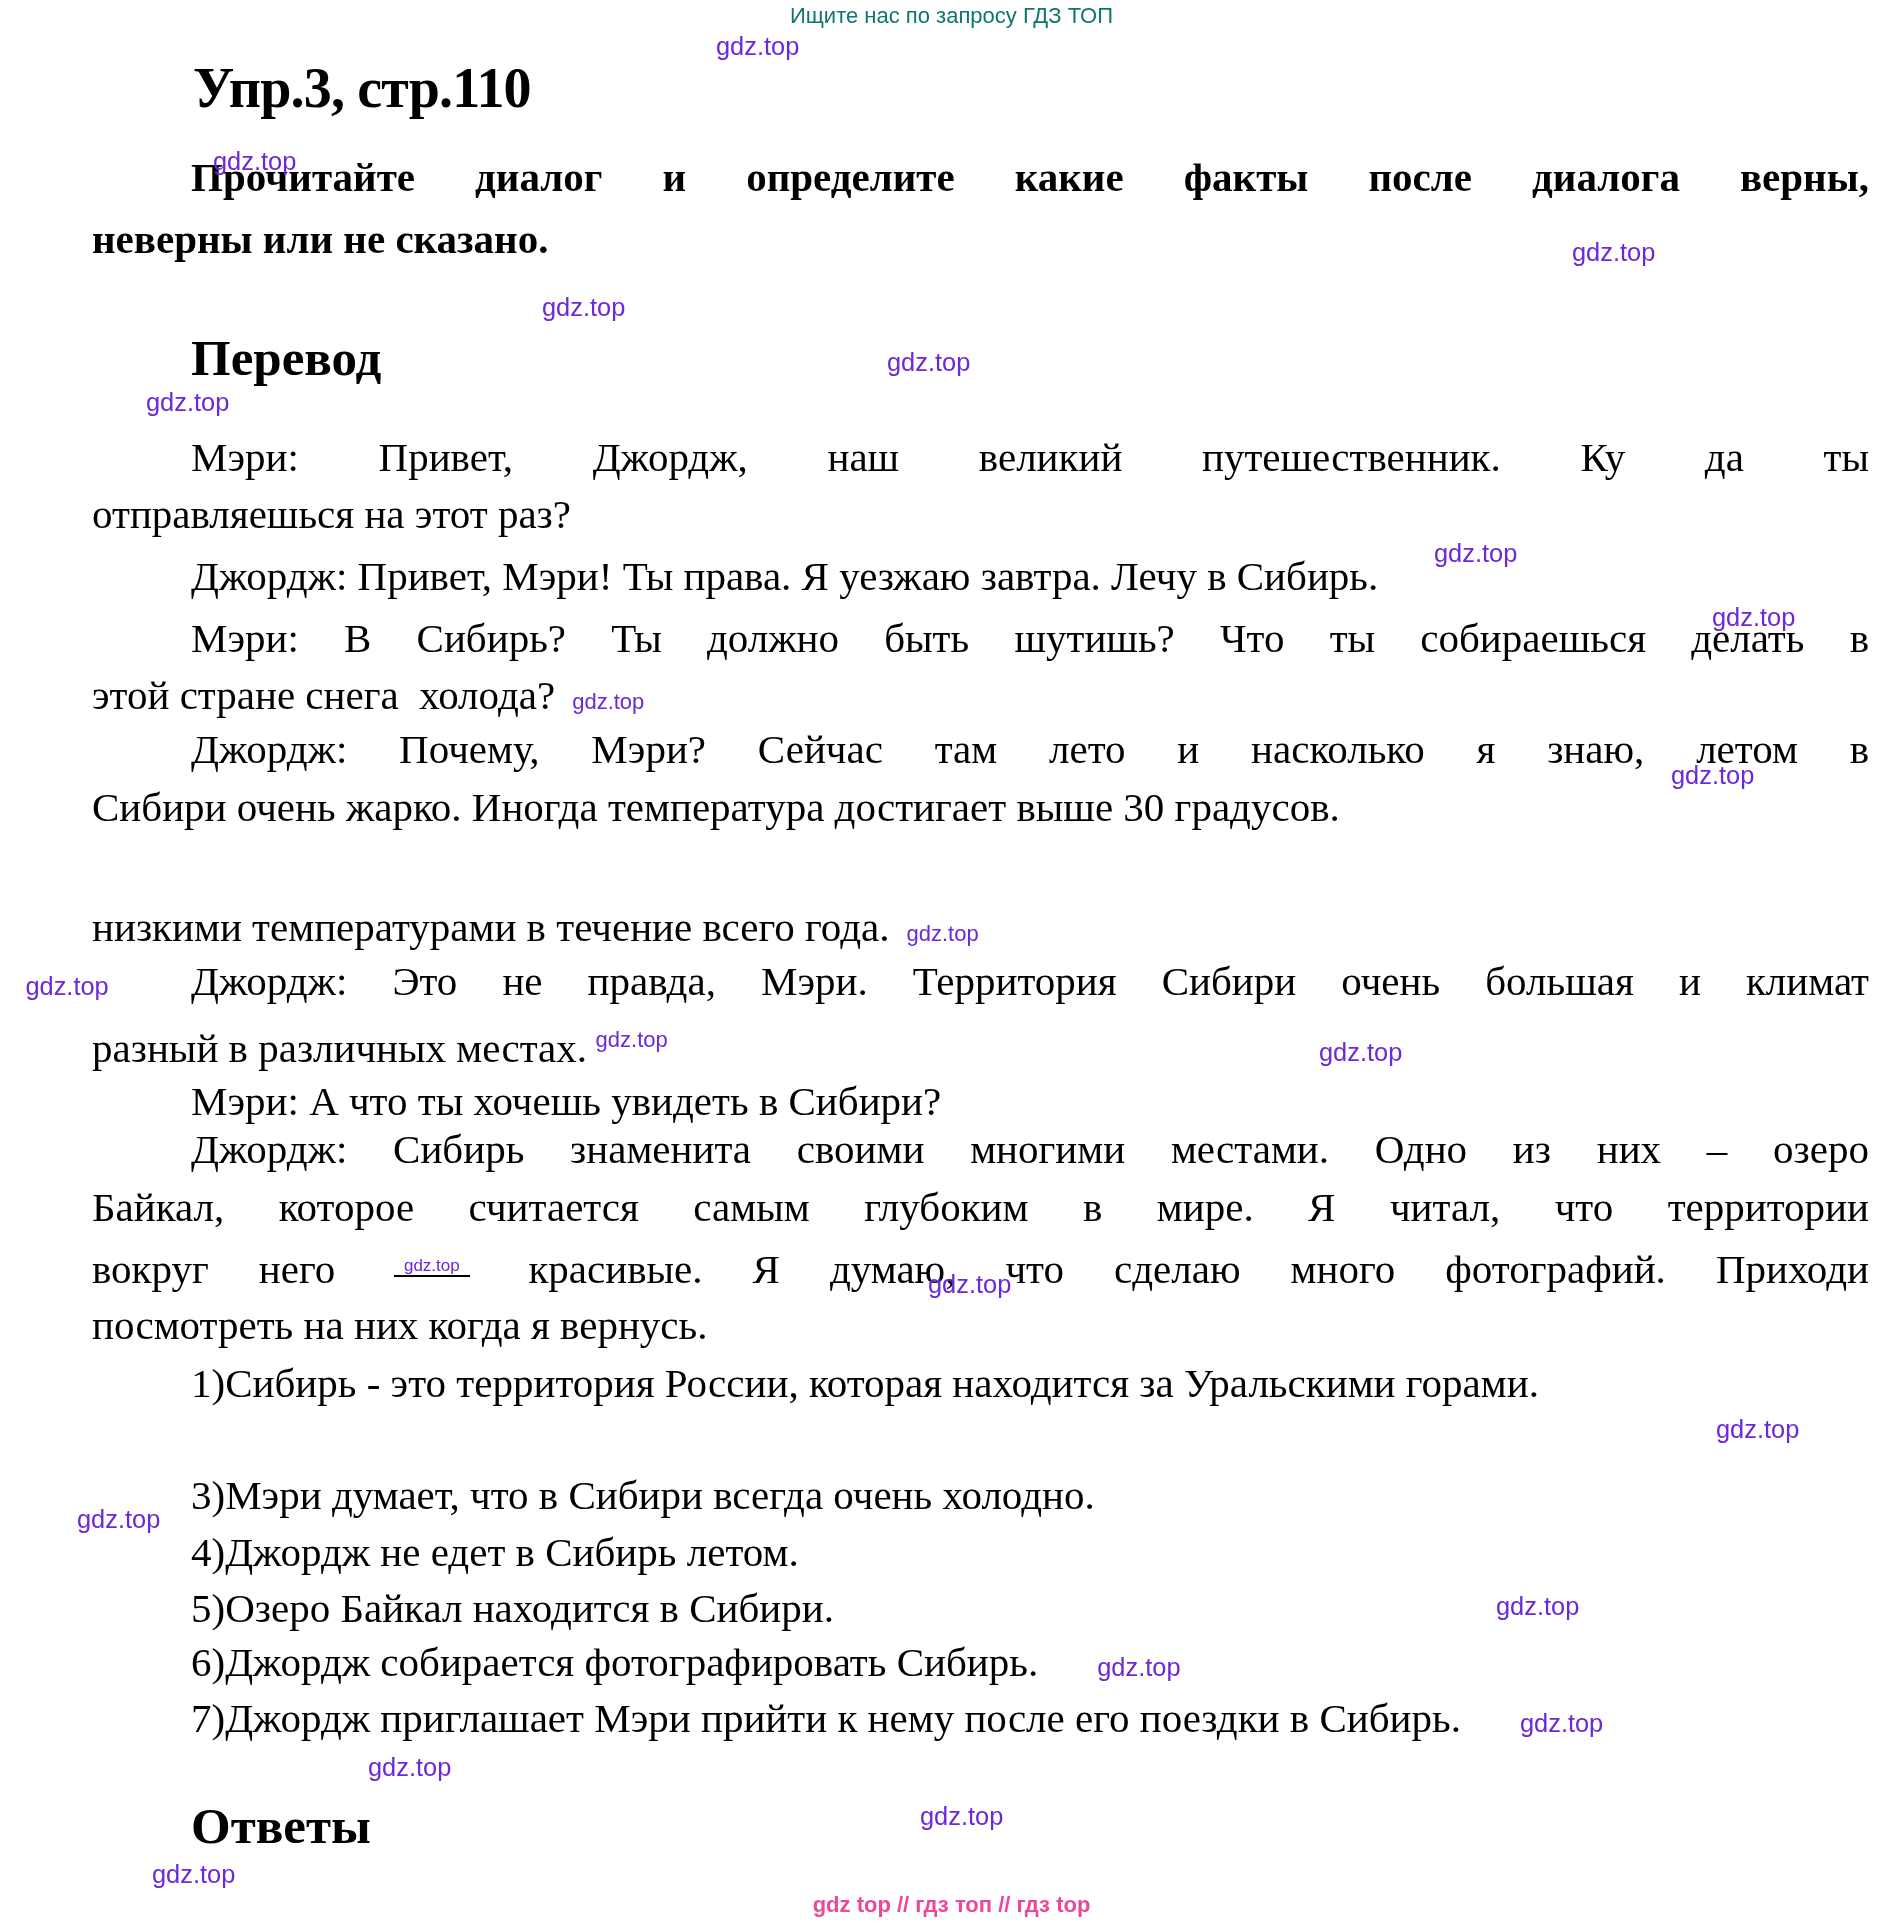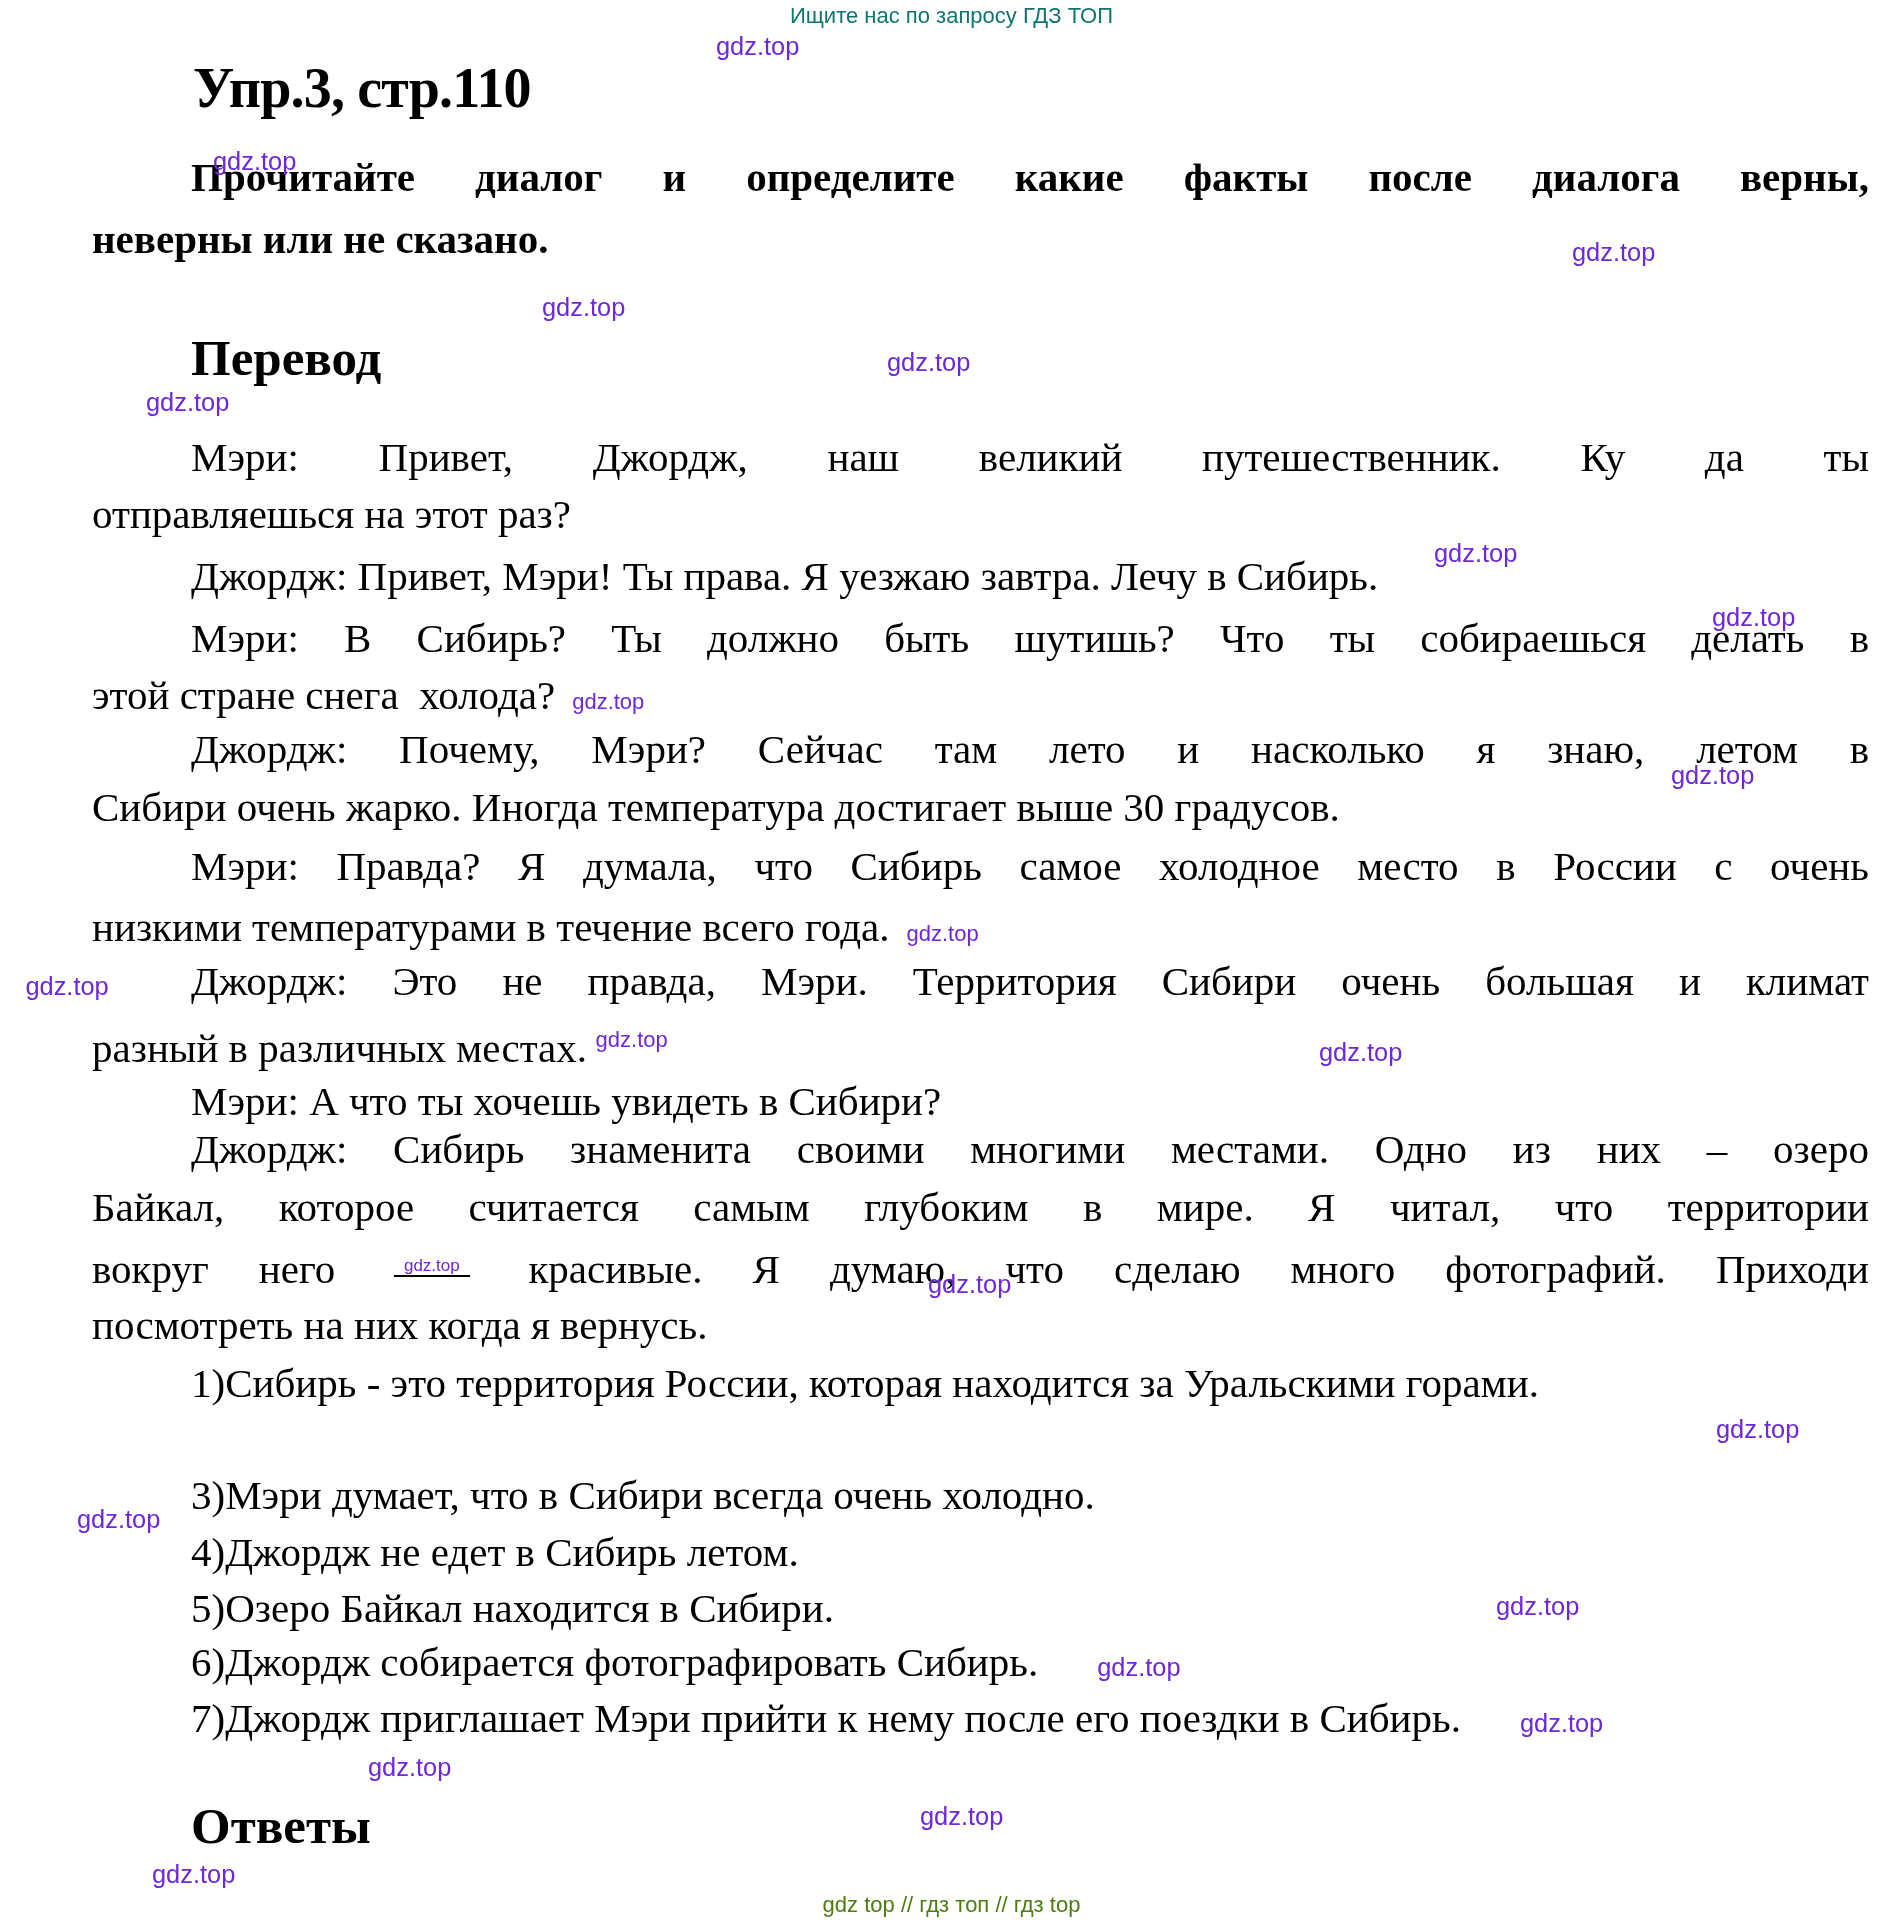--- a/index.html
+++ b/index.html
@@ -54,31 +54,30 @@
   .wm-gap{font-size:25.4px;margin-left:59px;}
 </style>
 </head>
 <body>
 
 <div id="page">
   <div id="header-note" class="center-note" style="color: #0f766e;">Ищите нас по запросу ГДЗ ТОП</div>
   <div class="doc-title">Упр.3, стр.110</div>
   <div id="heading-perevod" class="section-heading">Перевод</div>
   <div id="heading-otvety" class="section-heading">Ответы</div>
-  <div id="footer-note" class="center-note" style="color: #4d7c0f;">gdz top  //  гдз топ  //  гдз top</div>
+  <div id="footer-note" class="center-note" style="color: #ec4899; font-weight: bold;">gdz top  //  гдз топ  //  гдз top</div>
 <div class="line bold indent jfull" style="top: 150px;">Прочитайте диалог и определите какие факты после диалога верны,</div>
     <div class="line bold left" style="top: 212px;">неверны или не сказано.</div>
     <div class="line indent jfull" style="top: 430px;">Мэри: Привет, Джордж, наш великий путешественник. Ку да ты</div>
     <div class="line left" style="top: 487px;">отправляешься на этот раз?</div>
     <div class="line indent left" style="top: 549px;">Джордж: Привет, Мэри! Ты права. Я уезжаю завтра. Лечу в Сибирь.</div>
     <div class="line indent jfull" style="top: 611px;">Мэри: В Сибирь? Ты должно быть шутишь? Что ты собираешься делать в</div>
     <div class="line left" style="top: 668px;">этой стране снега&nbsp; холода?<span class="wm wm-in">gdz.top</span></div>
     <div class="line indent jfull" style="top: 722px;">Джордж: Почему, Мэри? Сейчас там лето и насколько я знаю, летом в</div>
     <div class="line left" style="top: 780px;">Сибири очень жарко. Иногда температура достигает выше 30 градусов.</div>
-    <div class="line indent jfull" style="top: 839px;">Мэри: Правда? Я думала, что Сибирь самое холодное место в России с очень</div>
     <div class="line left" style="top: 900px;">низкими температурами в течение всего года.<span class="wm wm-in">gdz.top</span></div>
     <div class="line indent jfull" style="top: 954px;">Джордж: Это не правда, Мэри. Территория Сибири очень большая и климат</div>
     <div class="line left" style="top: 1013px;">разный в различных местах.<span class="wm wm-sup">gdz.top</span></div>
     <div class="line indent left" style="top: 1074px;">Мэри: А что ты хочешь увидеть в Сибири?</div>
     <div class="line indent jfull" style="top: 1122px;">Джордж: Сибирь знаменита своими многими местами. Одно из них – озеро</div>
     <div class="line jfull" style="top: 1180px;">Байкал, которое считается самым глубоким в мире. Я читал, что территории</div>
     <div class="line jfull" style="top: 1239px;">вокруг него <span class="wm wm-dash">gdz.top</span> красивые. Я думаю, что сделаю много фотографий. Приходи</div>
     <div class="line left" style="top: 1298px;">посмотреть на них когда я вернусь.</div>
     <div class="line indent left" style="top: 1356px;">1)Сибирь - это территория России, которая находится за Уральскими горами.</div>
     <div class="line indent left" style="top: 1468px;">3)Мэри думает, что в Сибири всегда очень холодно.</div>

